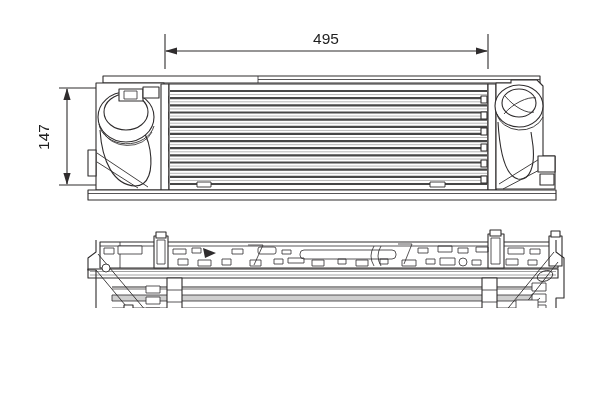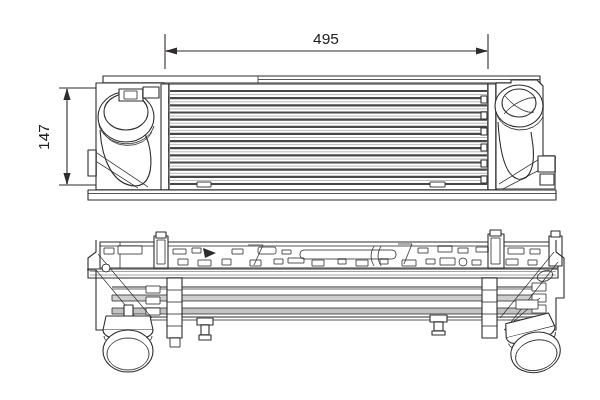--- a/index.html
+++ b/index.html
@@ -1,18 +1,18 @@
 <!DOCTYPE html>
 <html><head>
 <meta charset="utf-8">
 <style>
   html,body{margin:0;padding:0;background:#ffffff;}
   .canvas{
     position:relative;
-    width:600px;height:400px;
+    width:600px;height:308px;
     background:#ffffff;
     font-family:"Liberation Sans", sans-serif;
     overflow:hidden;
     text-decoration:underline;
   }
   svg{display:block;}
   .dim-text{
     font-family:"Liberation Sans", sans-serif;
     font-size:15.5px;
     fill:#1f1f1f;

